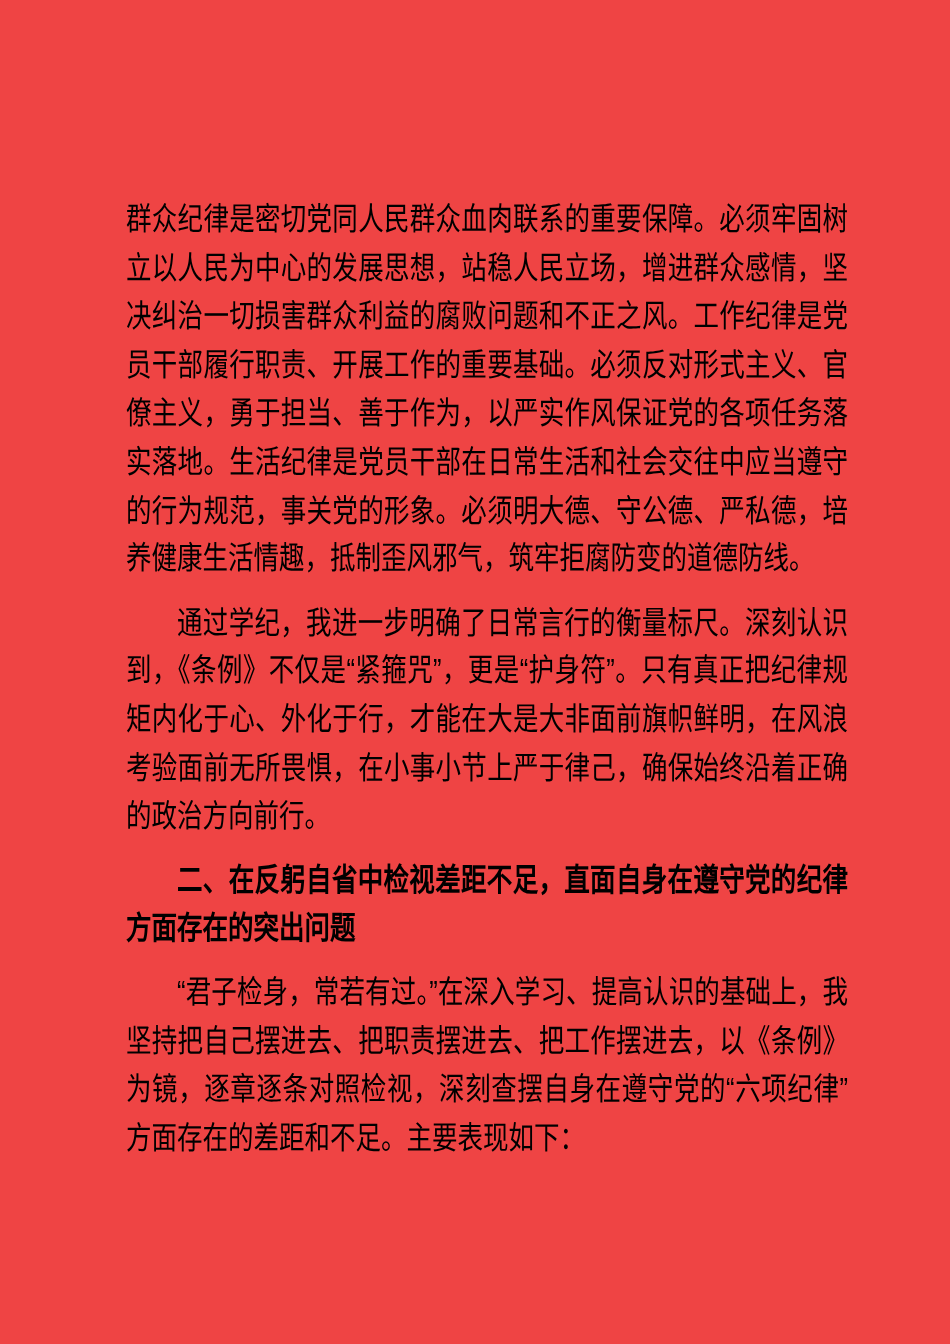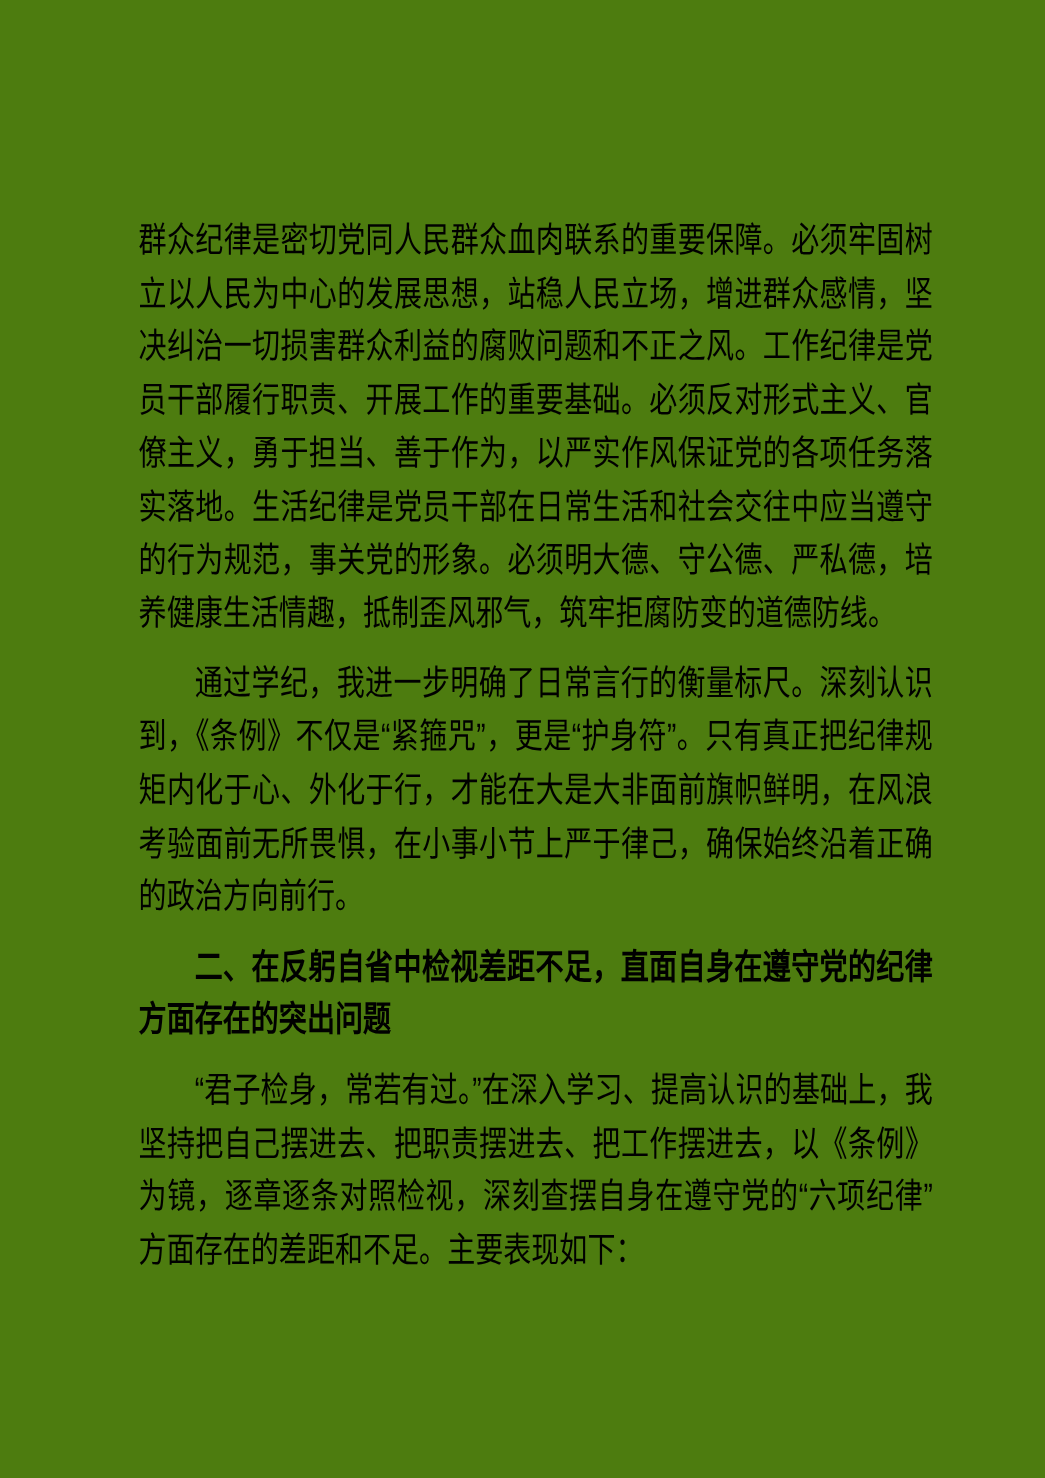--- a/index.html
+++ b/index.html
@@ -10,21 +10,21 @@
   body {
     width: 950px;
     height: 1344px;
     overflow: hidden;
     font-family: "Liberation Sans", sans-serif;
   }
   .page {
     position: relative;
     width: 950px;
     height: 1344px;
-    background: #4d7c0f;
+    background: #ef4444;
     text-decoration: underline;
   }
   
   .content {
     position: absolute;
     left: 126px;
     top: 195px;
     width: 722px;
     transform: scaleY(1.2565);
     transform-origin: 0 0;

